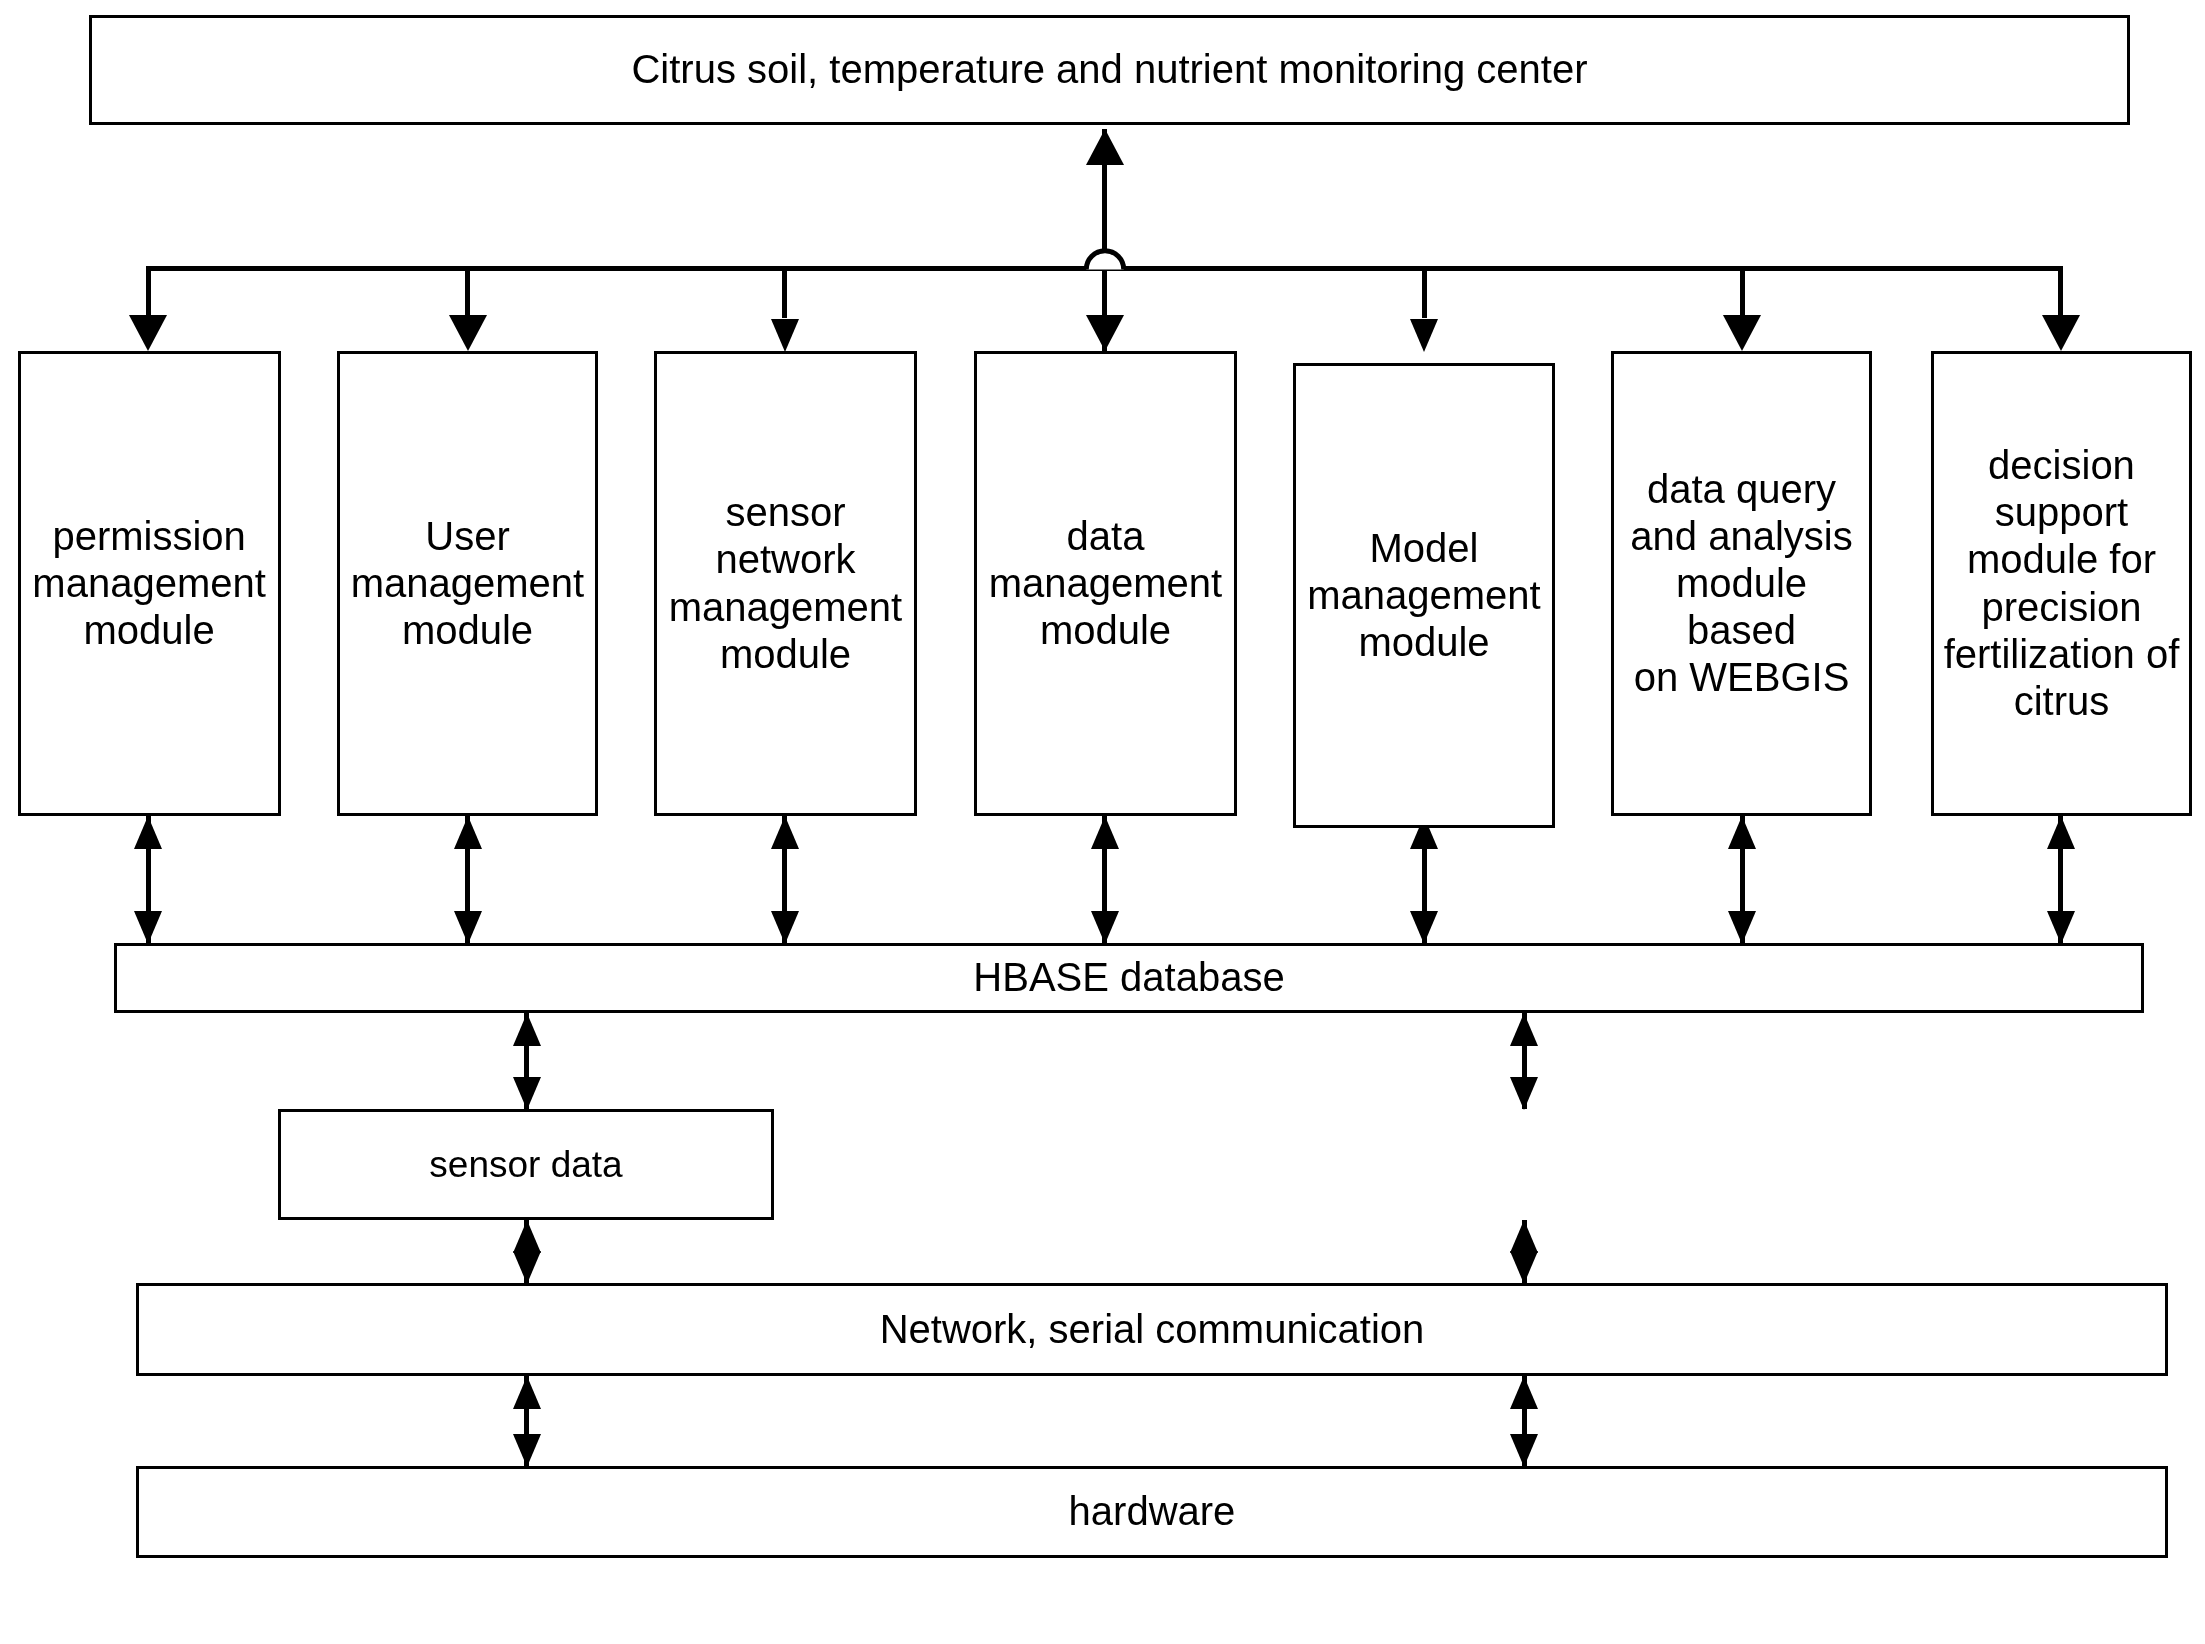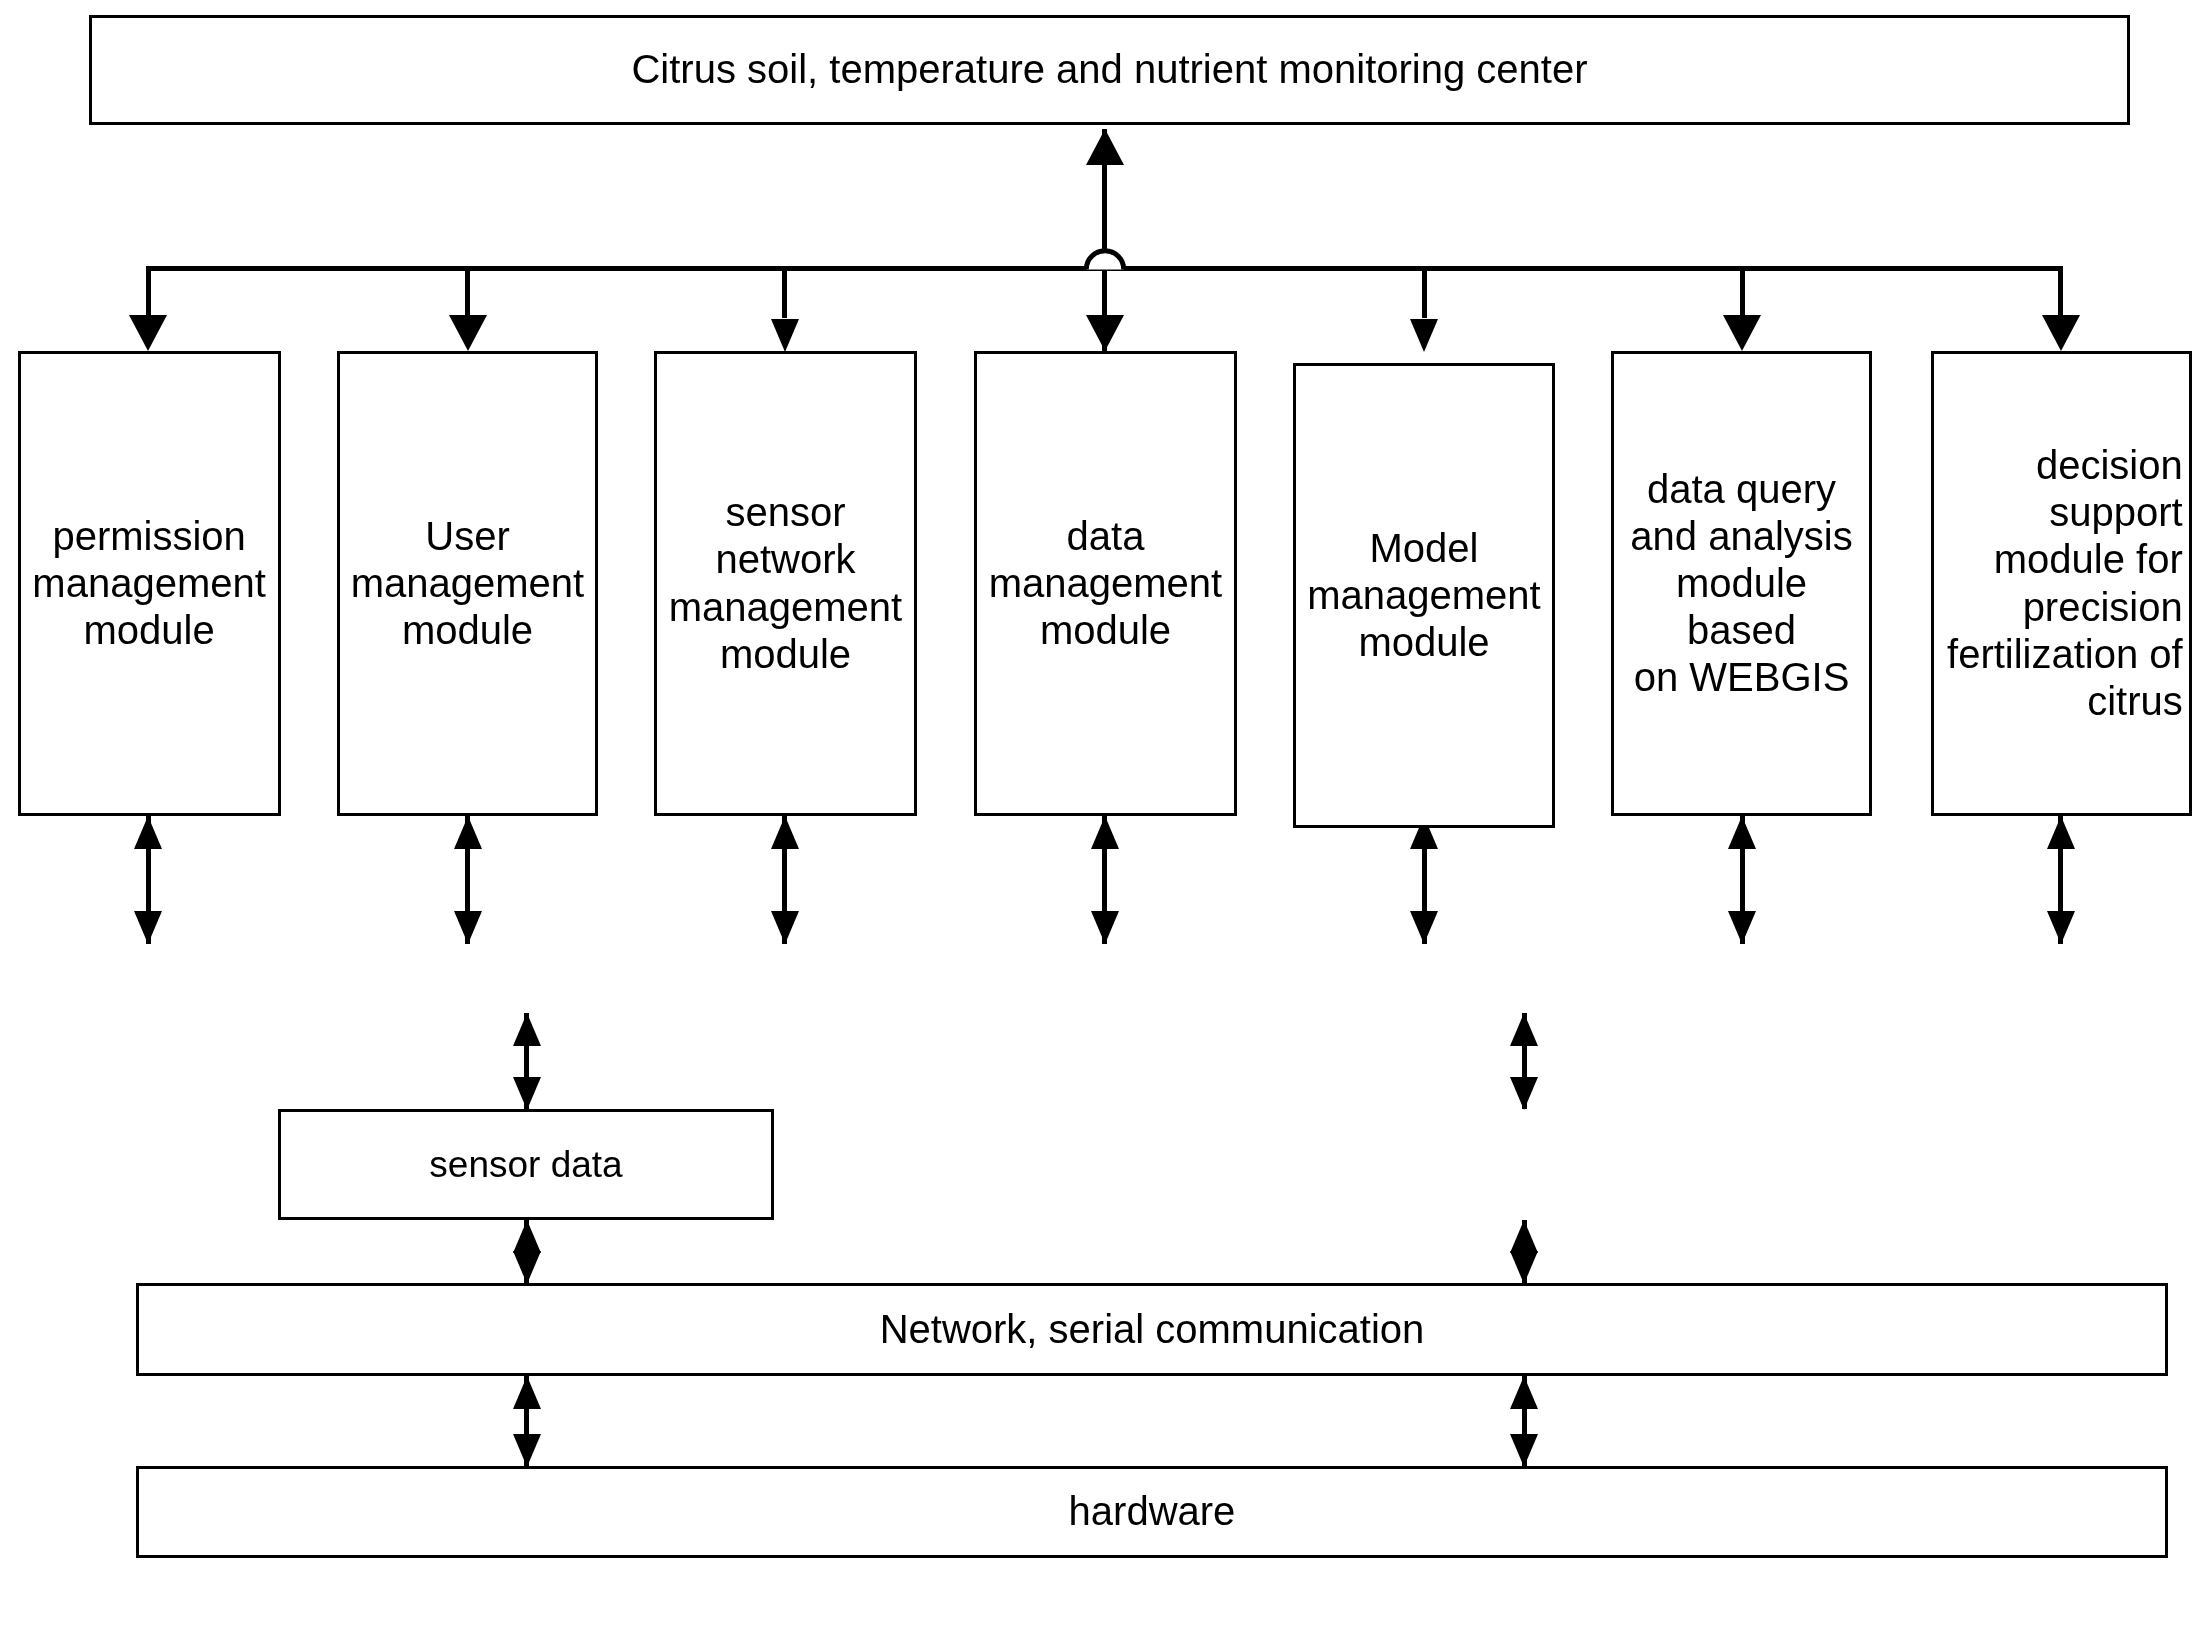--- a/index.html
+++ b/index.html
@@ -154,21 +154,21 @@
 module</span>
   </div>
 
   <div class="node tall" style="left:1611px; top:351px; width:261px; height:465px;">
     <span class="label">data query
 and analysis
 module based
 on WEBGIS</span>
   </div>
 
-  <div class="node tall" style="left:1931px; top:351px; width:261px; height:465px;text-align:right;">
+  <div class="node tall" style="left:1931px; top:351px; width:261px; height:465px;">
     <span class="label">decision
 support
 module for
 precision
 fertilization of
 citrus</span>
   </div>
 
   <div class="vline" style="left:146px; top:816px; height:128px;"></div>
   <div class="arrowhead arrow-up slim" style="left:134px; top:816px;"></div>
@@ -191,20 +191,23 @@
   <div class="arrowhead arrow-down slim" style="left:1410px; top:911px;"></div>
 
   <div class="vline" style="left:1740px; top:816px; height:128px;"></div>
   <div class="arrowhead arrow-up slim" style="left:1728px; top:816px;"></div>
   <div class="arrowhead arrow-down slim" style="left:1728px; top:911px;"></div>
 
   <div class="vline" style="left:2058px; top:816px; height:128px;"></div>
   <div class="arrowhead arrow-up slim" style="left:2047px; top:816px;"></div>
   <div class="arrowhead arrow-down slim" style="left:2047px; top:911px;"></div>
 
+  <div class="node wide" style="left:114px; top:943px; width:2030px; height:70px;">
+    <span class="label">HBASE database</span>
+  </div>
 
   <div class="vline" style="left:524px; top:1013px; height:96px;"></div>
   <div class="arrowhead arrow-up slim" style="left:513px; top:1013px;"></div>
   <div class="arrowhead arrow-down slim" style="left:513px; top:1077px;"></div>
 
   <div class="vline" style="left:1522px; top:1013px; height:96px;"></div>
   <div class="arrowhead arrow-up slim" style="left:1510px; top:1013px;"></div>
   <div class="arrowhead arrow-down slim" style="left:1510px; top:1077px;"></div>
 
   <div class="node small" style="left:278px; top:1109px; width:496px; height:111px;">

